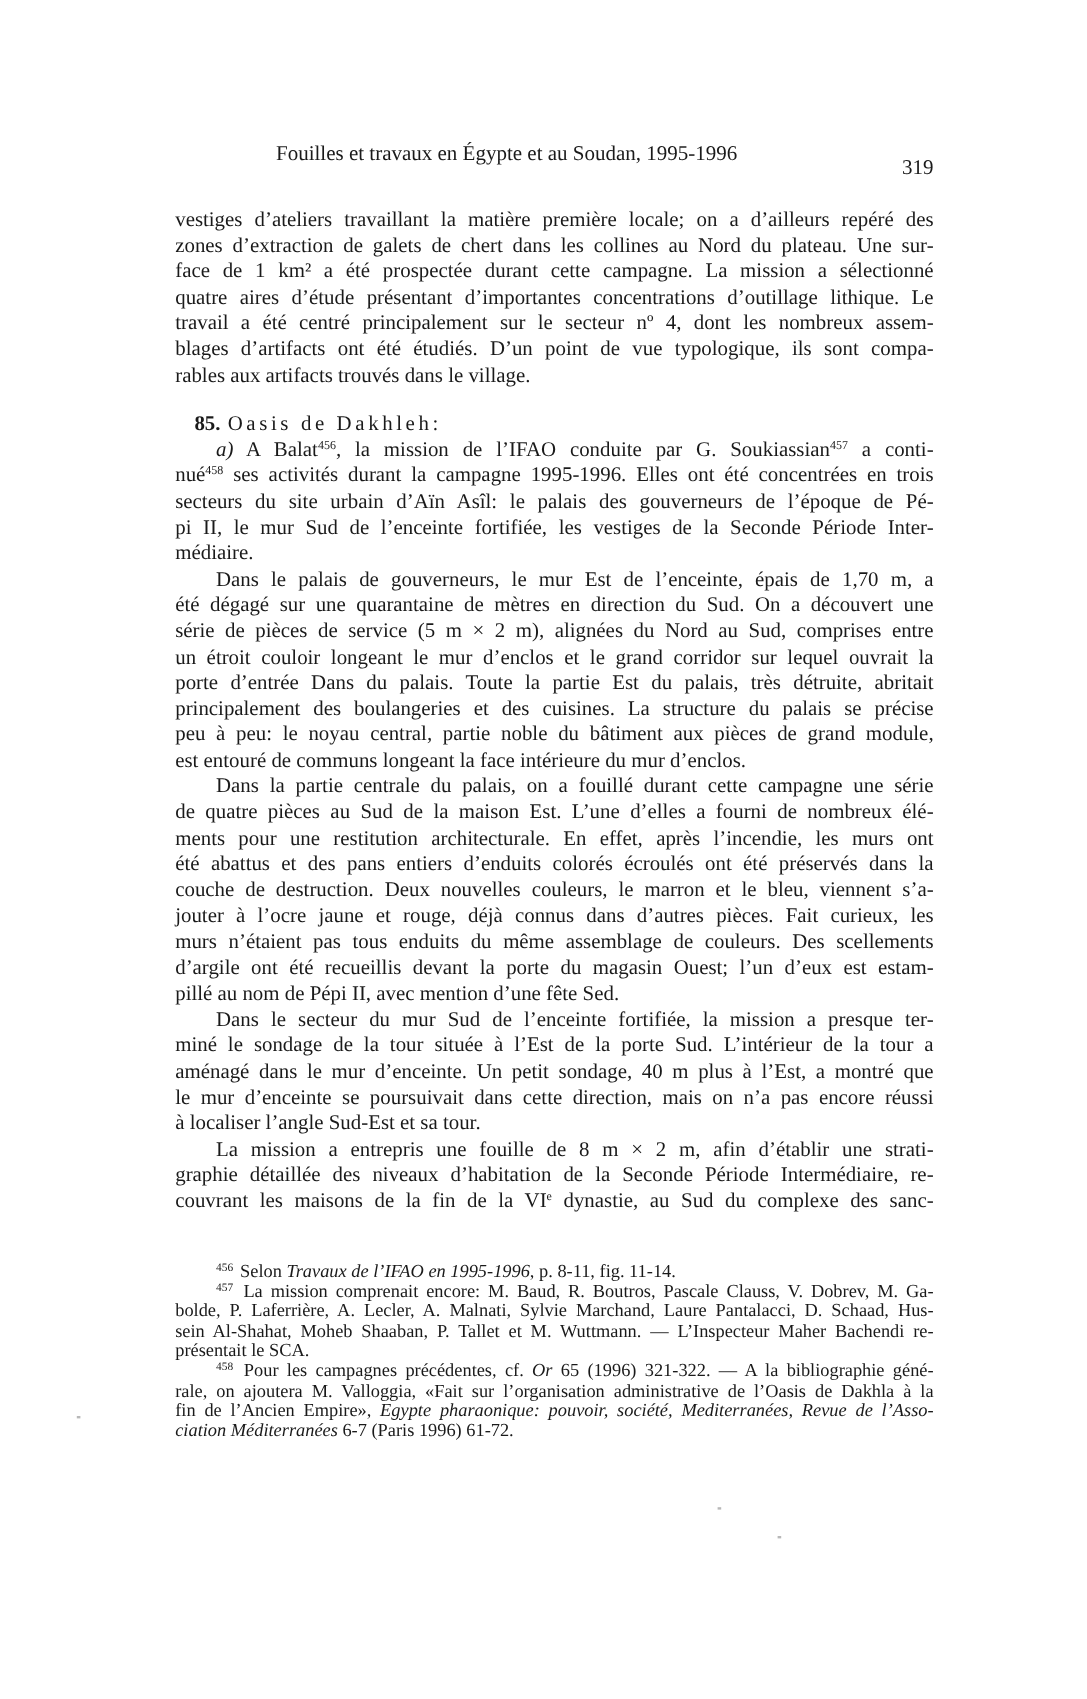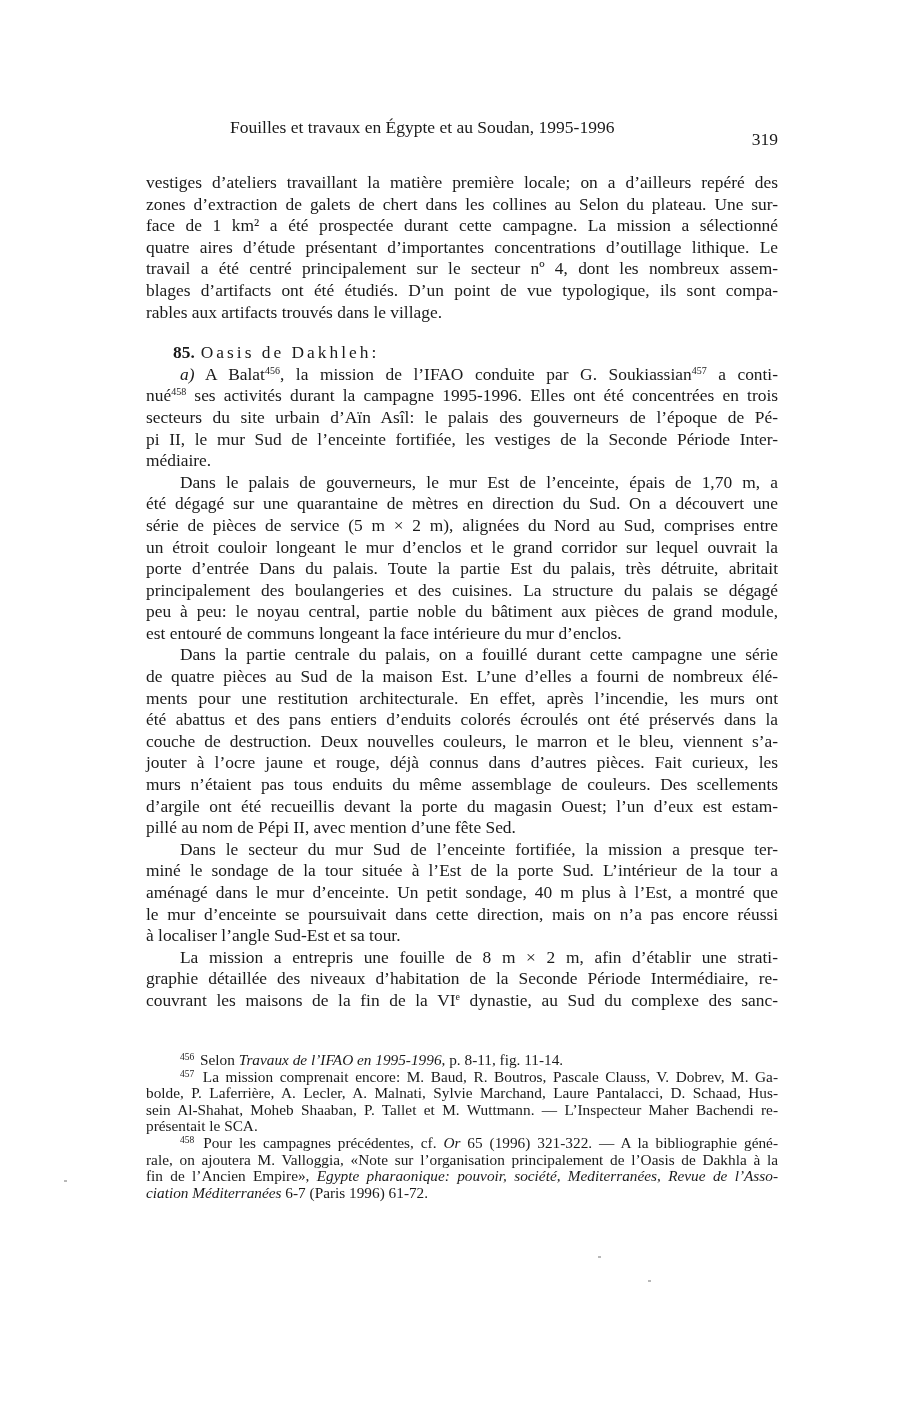--- a/index.html
+++ b/index.html
@@ -66,21 +66,21 @@
     }
     .gap {
       height: 19px;
     }
     .section-heading {
       letter-spacing: 3px;
     }
     .section-num {
       font-weight: bold;
       letter-spacing: 0;
-      margin-left: 27px;
+      margin-left: 16px;
       margin-right: 6px;
     }
     sup {
       font-size: 10px;
       line-height: 0;
       vertical-align: 6px;
     }
     i { font-style: italic; }
     .footnotes {
       position: absolute;
@@ -116,21 +116,21 @@
 
   <div class="header">
     <span class="running-title">Fouilles et travaux en Égypte et au Soudan, 1995-1996</span>
     <span class="page-number">319</span>
   </div>
 
   <div class="body-text">
 
     <div>
       <span class="line">vestiges d’ateliers travaillant la matière première locale; on a d’ailleurs repéré des</span>
-      <span class="line">zones d’extraction de galets de chert dans les collines au Selon du plateau. Une sur-</span>
+      <span class="line">zones d’extraction de galets de chert dans les collines au Nord du plateau. Une sur-</span>
       <span class="line"><span>face de 1 km</span><span>² a été prospectée durant cette campagne. La mission a sélectionné</span></span>
       <span class="line">quatre aires d’étude présentant d’importantes concentrations d’outillage lithique. Le</span>
       <span class="line">travail a été centré principalement sur le secteur nº 4, dont les nombreux assem-</span>
       <span class="line">blages d’artifacts ont été étudiés. D’un point de vue typologique, ils sont compa-</span>
       <span class="line last">rables aux artifacts trouvés dans le village.</span>
     </div>
 
     <div class="gap"></div>
 
     <span class="line last"><span class="section-num">85.</span><span class="section-heading">Oasis de Dakhleh:</span></span>
@@ -142,21 +142,21 @@
       <span class="line">pi II, le mur Sud de l’enceinte fortifiée, les vestiges de la Seconde Période Inter-</span>
       <span class="line last">médiaire.</span>
     </div>
 
     <div>
       <span class="line indent">Dans le palais de gouverneurs, le mur Est de l’enceinte, épais de 1,70 m, a</span>
       <span class="line">été dégagé sur une quarantaine de mètres en direction du Sud. On a découvert une</span>
       <span class="line">série de pièces de service (5 m × 2 m), alignées du Nord au Sud, comprises entre</span>
       <span class="line">un étroit couloir longeant le mur d’enclos et le grand corridor sur lequel ouvrait la</span>
       <span class="line">porte d’entrée Dans du palais. Toute la partie Est du palais, très détruite, abritait</span>
-      <span class="line">principalement des boulangeries et des cuisines. La structure du palais se dégagé</span>
+      <span class="line">principalement des boulangeries et des cuisines. La structure du palais se précise</span>
       <span class="line">peu à peu: le noyau central, partie noble du bâtiment aux pièces de grand module,</span>
       <span class="line last">est entouré de communs longeant la face intérieure du mur d’enclos.</span>
     </div>
 
     <div>
       <span class="line indent">Dans la partie centrale du palais, on a fouillé durant cette campagne une série</span>
       <span class="line">de quatre pièces au Sud de la maison Est. L’une d’elles a fourni de nombreux élé-</span>
       <span class="line">ments pour une restitution architecturale. En effet, après l’incendie, les murs ont</span>
       <span class="line">été abattus et des pans entiers d’enduits colorés écroulés ont été préservés dans la</span>
       <span class="line">couche de destruction. Deux nouvelles couleurs, le marron et le bleu, viennent s’a-</span>
@@ -186,21 +186,21 @@
       <span class="line indent last"><sup class="fn-sup">456</sup><span> Selon </span><i>Travaux de l’IFAO en 1995-1996</i><span>, p. 8-11, fig. 11-14.</span></span>
     </div>
     <div>
       <span class="line indent"><sup class="fn-sup">457</sup><span> La mission comprenait encore: M. Baud, R. Boutros, Pascale Clauss, V. Dobrev, M. Ga-</span></span>
       <span class="line">bolde, P. Laferrière, A. Lecler, A. Malnati, Sylvie Marchand, Laure Pantalacci, D. Schaad, Hus-</span>
       <span class="line">sein Al-Shahat, Moheb Shaaban, P. Tallet et M. Wuttmann. — L’Inspecteur Maher Bachendi re-</span>
       <span class="line last">présentait le SCA.</span>
     </div>
     <div>
       <span class="line indent"><sup class="fn-sup">458</sup><span> Pour les campagnes précédentes, cf. </span><i>Or</i><span> 65 (1996) 321-322. — A la bibliographie géné-</span></span>
-      <span class="line">rale, on ajoutera M. Valloggia, «Note sur l’organisation principalement de l’Oasis de Dakhla à la</span>
+      <span class="line">rale, on ajoutera M. Valloggia, «Fait sur l’organisation administrative de l’Oasis de Dakhla à la</span>
       <span class="line"><span>fin de l’Ancien Empire», </span><i>Egypte pharaonique: pouvoir, société, Mediterranées, Revue de l’Asso-</i></span>
       <span class="line last"><i>ciation Méditerranées</i><span> 6-7 (Paris 1996) 61-72.</span></span>
     </div>
   </div>
 
   <div class="speck" style="left:64px; top:1180px;"></div>
   <div class="speck" style="left:598px; top:1256px;"></div>
   <div class="speck" style="left:648px; top:1280px;"></div>
 </div>
 

